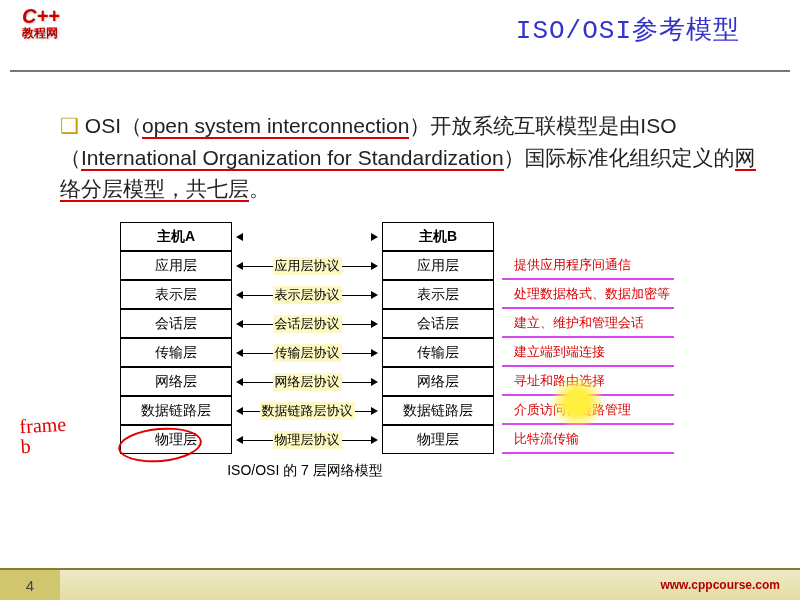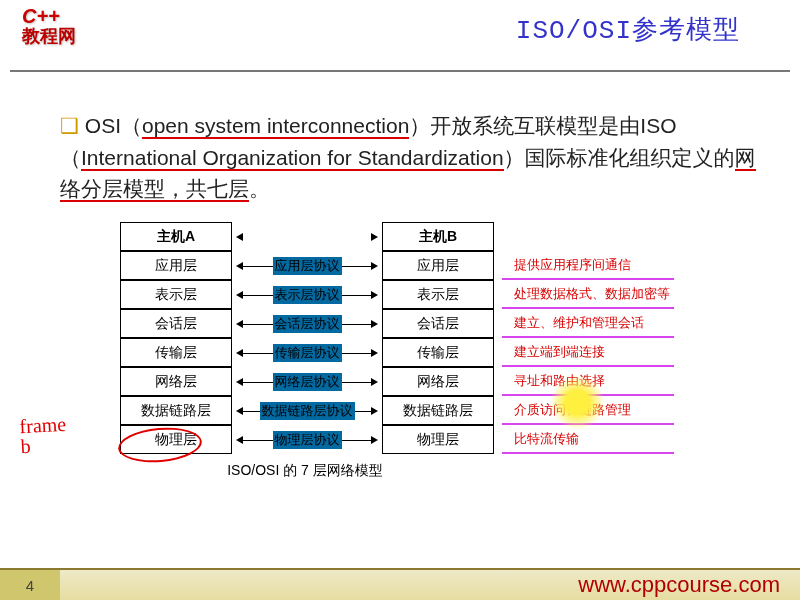--- a/index.html
+++ b/index.html
@@ -18,21 +18,21 @@
     left: 22px;
     font-size: 20px;
     font-weight: bold;
     font-style: italic;
     color: #c00;
     text-shadow: 1px 1px 2px rgba(0,0,0,.25);
     line-height: 1.1;
   }
   .logo .sub {
     display: block;
-    font-size: 18px;
+    font-size: 12px;
     font-style: normal;
     color: #b00;
   }
   .title {
     position: absolute;
     top: 12px;
     right: 60px;
     font-size: 26px;
     color: #3333cc;
     font-family: "Courier New", monospace;
@@ -89,21 +89,21 @@
     width: 0; height: 0;
     border-top: 4px solid transparent;
     border-bottom: 4px solid transparent;
   }
   .proto::before { left: 4px; border-right: 7px solid #000; }
   .proto::after  { right: 4px; border-left: 7px solid #000; }
   .proto .line {
     position: absolute; left: 10px; right: 10px; top: 50%;
     border-top: 1px solid #000;
   }
-  .proto span { position: relative; background: #0369a1; padding: 0 2px; z-index: 1; }
+  .proto span { position: relative; background: #fef9c3; padding: 0 2px; z-index: 1; }
   .desc {
     width: 160px;
     font-size: 13px;
     color: #d80000;
     display: flex; align-items: center;
     padding-left: 12px;
     border-bottom: 2px solid #d946ef;
     margin-left: 8px;
   }
   .caption {
@@ -147,21 +147,21 @@
     display: flex; align-items: center;
   }
   .page-num {
     width: 60px; height: 100%;
     background: #cfc66e;
     display: flex; align-items: center; justify-content: center;
     font-size: 15px; color: #444;
   }
   .url {
     margin-left: auto; margin-right: 20px;
-    color: #b00000; font-size: 22px;
+    color: #b00000; font-size: 12px; font-weight: bold;
   }
   .pencil {
     position: absolute;
     right: -60px;
     bottom: 10px;
     width: 320px;
     height: 14px;
     background: linear-gradient(#d9b03a,#e8c24d,#d9b03a);
     transform: rotate(2deg);
     border-radius: 3px 0 0 3px;

